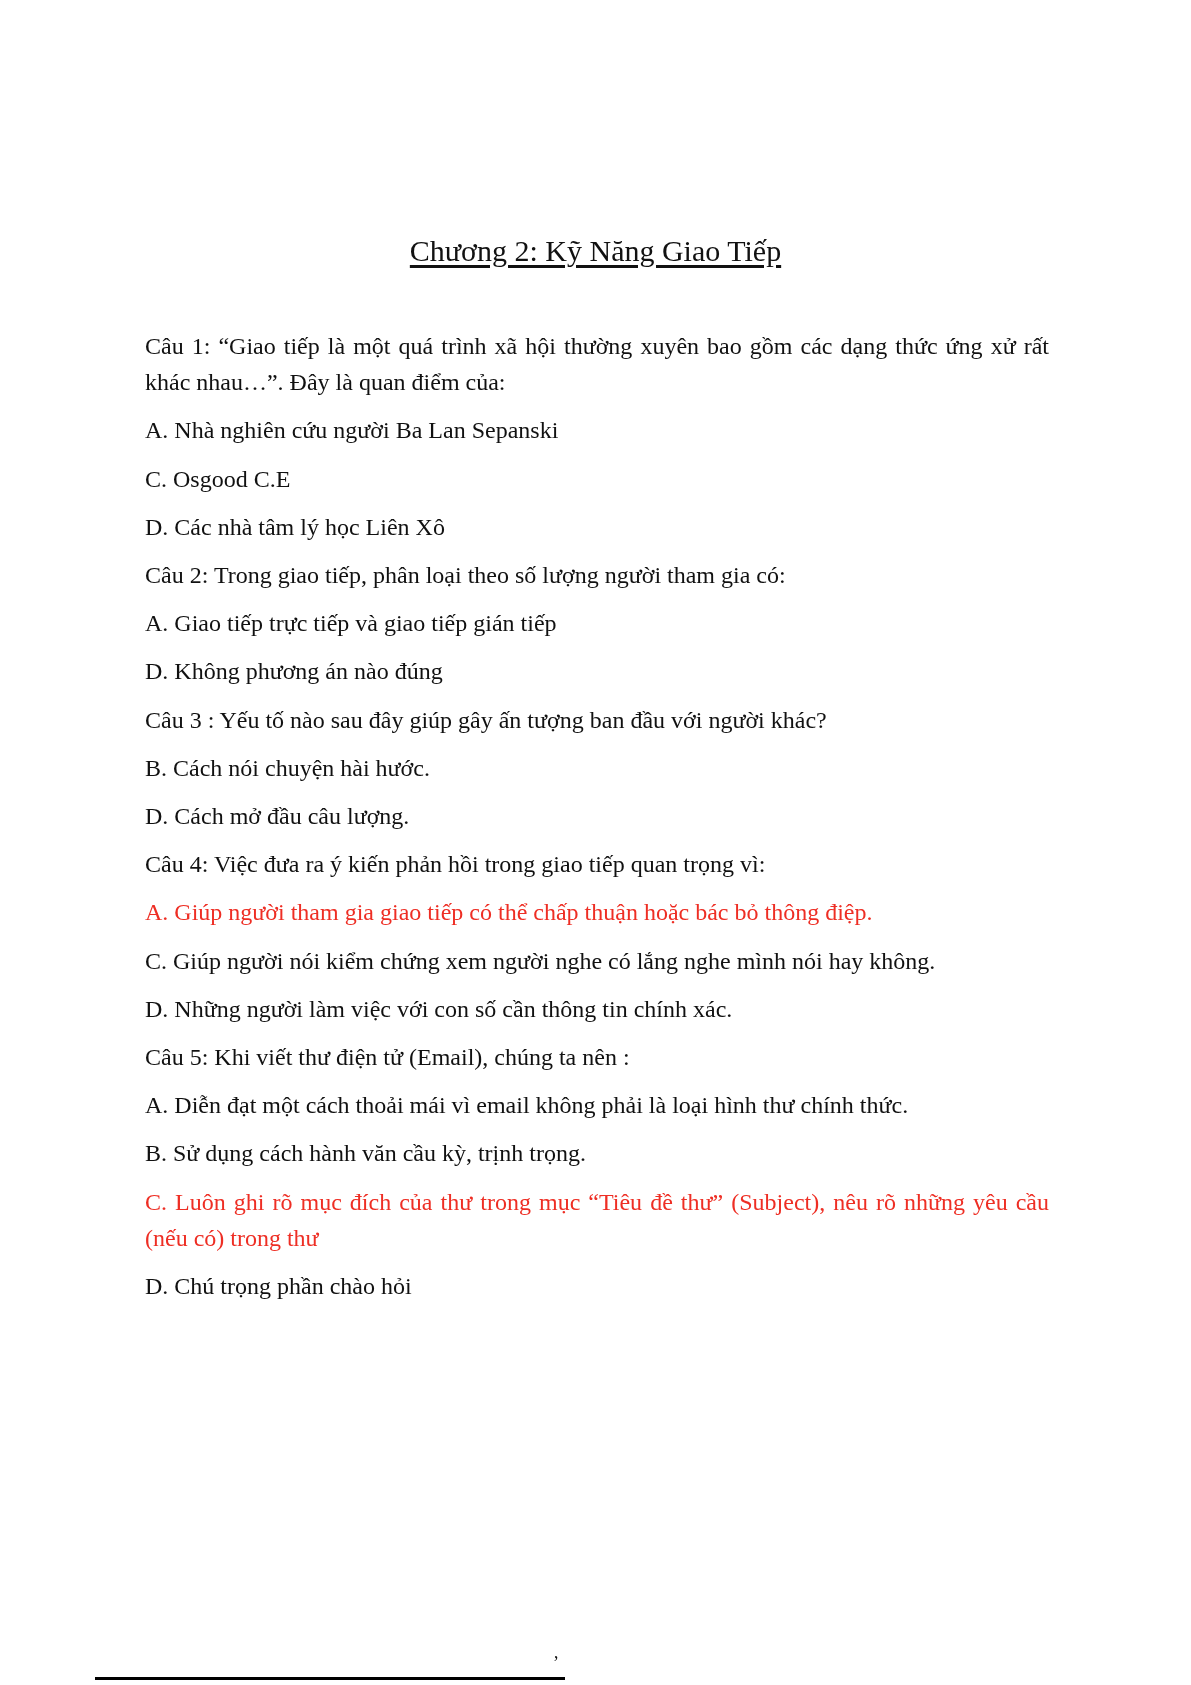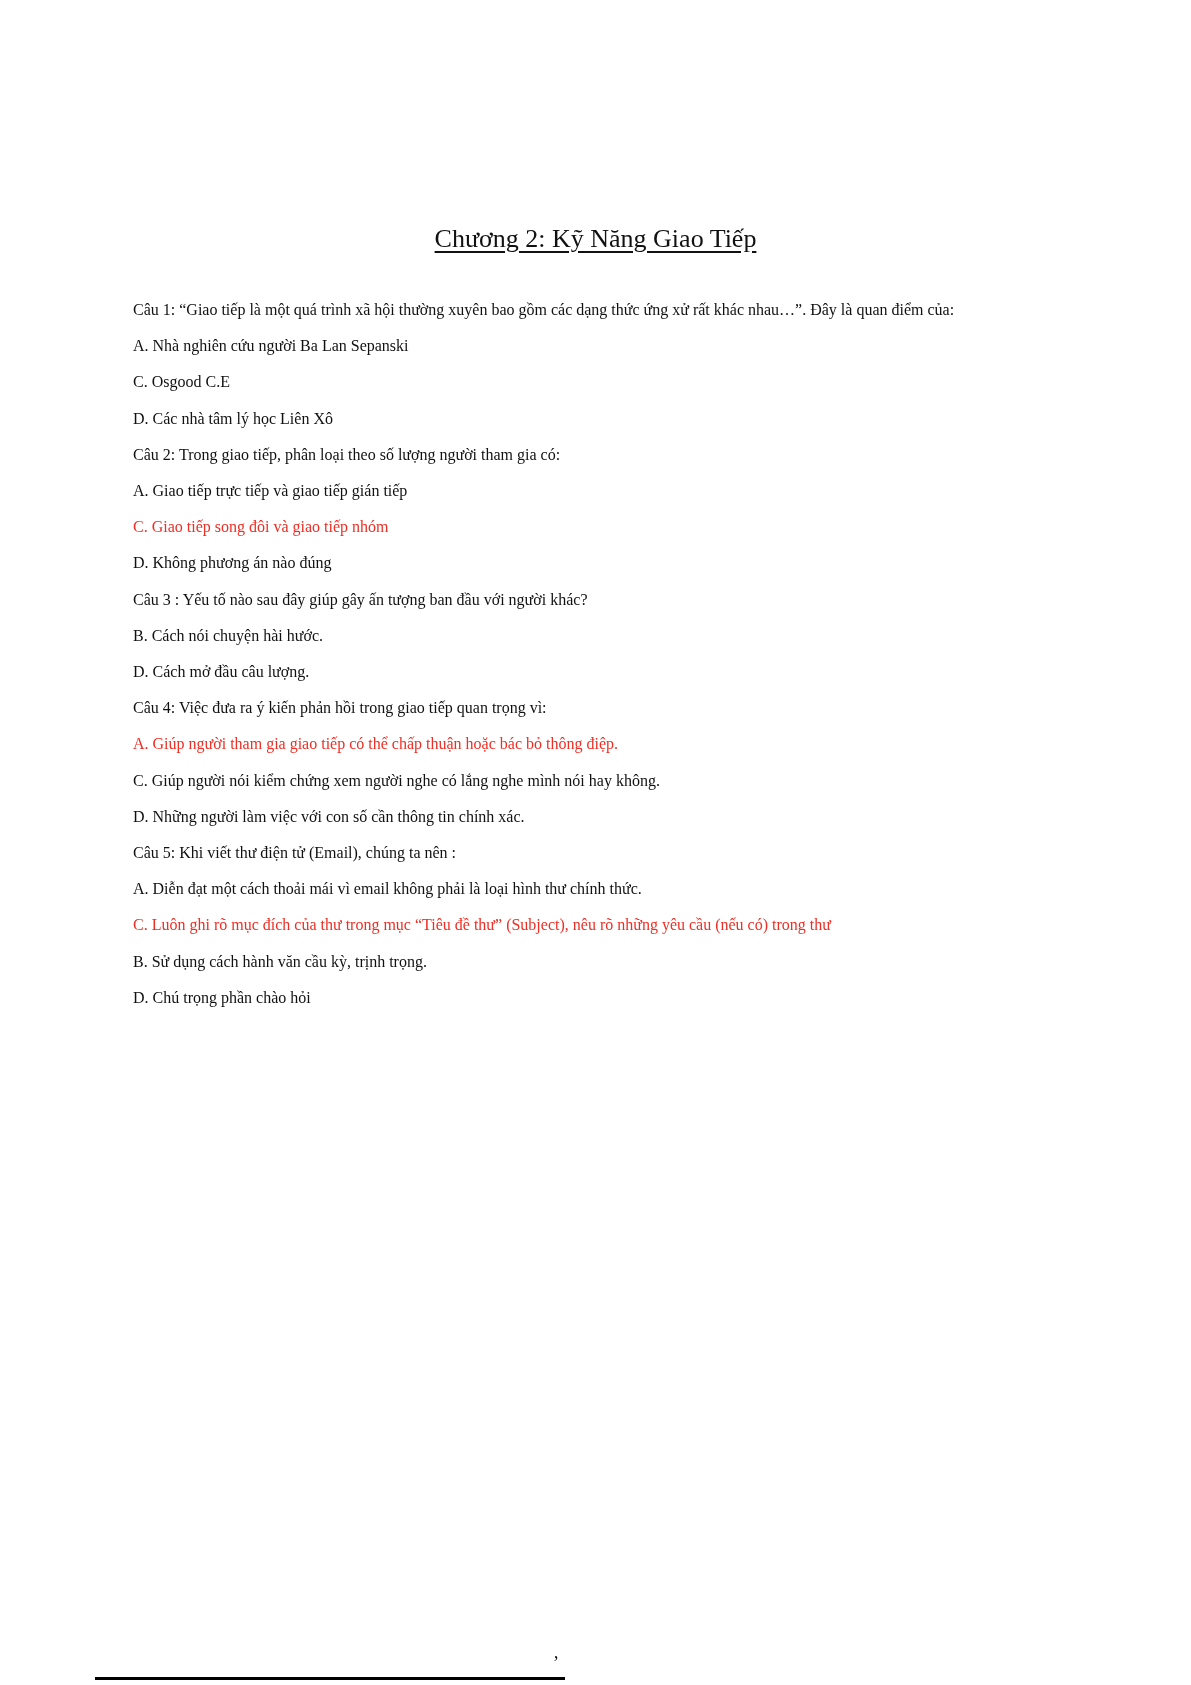--- a/index.html
+++ b/index.html
@@ -11,35 +11,35 @@
     position: relative;
     width: 1191px;
     height: 1685px;
     margin: 0 auto;
     background: #ffffff;
     overflow: hidden;
     font-family: "Liberation Serif", "DejaVu Serif", serif;
     color: var(--text-color, #111111);
   }
   .doc-title {
-    margin: 4px;
+    margin: 16px;
     padding-top: 216px;
     text-align: center;
-    font-size: 26px;
+    font-size: 30px;
     font-weight: normal;
     line-height: 38px;
     text-decoration: underline;
     text-underline-offset: 4px;
   }
   .content {
     padding: 30px 130px 0 133px;
   }
   .line {
-    margin: 0;
-    font-size: 16px;
+    margin: 12px;
+    font-size: 24px;
     line-height: 36.2px;
   }
   .prompt {
     text-align: justify;
   }
   .option {
     text-align: justify;
   }
   .highlight {
     color: var(--highlight-color, #ee2e24);
@@ -65,30 +65,29 @@
 
 <div class="page">
   <h1 class="doc-title">Chương 2: Kỹ Năng Giao Tiếp</h1>
   <div class="content" id="content">
       <p class="line prompt">Câu 1: “Giao tiếp là một quá trình xã hội thường xuyên bao gồm các dạng thức ứng xử rất khác nhau…”. Đây là quan điểm của:</p>
       <p class="line option">A. Nhà nghiên cứu người Ba Lan Sepanski</p>
       <p class="line option">C. Osgood C.E</p>
       <p class="line option">D. Các nhà tâm lý học Liên Xô</p>
       <p class="line prompt">Câu 2: Trong giao tiếp, phân loại theo số lượng người tham gia có:</p>
       <p class="line option">A. Giao tiếp trực tiếp và giao tiếp gián tiếp</p>
-      <p class="line option highlight">C. Giao tiếp song đôi và giao tiếp nhóm</p>
       <p class="line option">D. Không phương án nào đúng</p>
       <p class="line prompt">Câu 3 : Yếu tố nào sau đây giúp gây ấn tượng ban đầu với người khác?</p>
       <p class="line option">B. Cách nói chuyện hài hước.</p>
       <p class="line option">D. Cách mở đầu câu lượng.</p>
       <p class="line prompt">Câu 4: Việc đưa ra ý kiến phản hồi trong giao tiếp quan trọng vì:</p>
       <p class="line option highlight">A. Giúp người tham gia giao tiếp có thể chấp thuận hoặc bác bỏ thông điệp.</p>
       <p class="line option">C. Giúp người nói kiểm chứng xem người nghe có lắng nghe mình nói hay không.</p>
       <p class="line option">D. Những người làm việc với con số cần thông tin chính xác.</p>
       <p class="line prompt">Câu 5: Khi viết thư điện tử (Email), chúng ta nên :</p>
       <p class="line option">A. Diễn đạt một cách thoải mái vì email không phải là loại hình thư chính thức.</p>
+      <p class="line option">B. Sử dụng cách hành văn cầu kỳ, trịnh trọng.</p>
       <p class="line option highlight">C. Luôn ghi rõ mục đích của thư trong mục “Tiêu đề thư” (Subject), nêu rõ những yêu cầu (nếu có) trong thư</p>
-      <p class="line option">B. Sử dụng cách hành văn cầu kỳ, trịnh trọng.</p>
       <p class="line option">D. Chú trọng phần chào hỏi</p>
     </div>
   <div class="footnote-mark">’</div>
   <div class="footnote-divider"></div>
 </div>
 
 </body></html>

